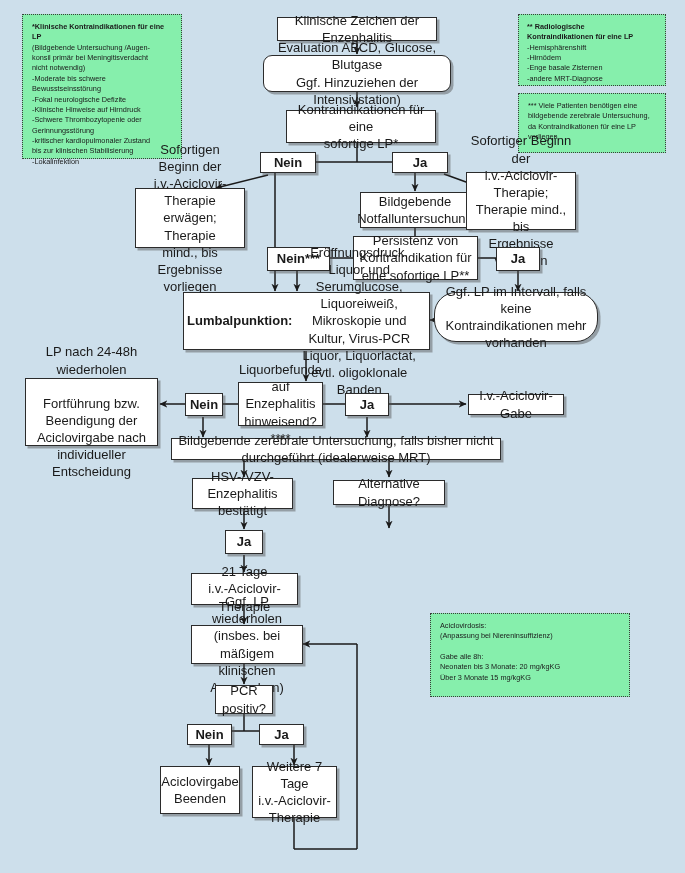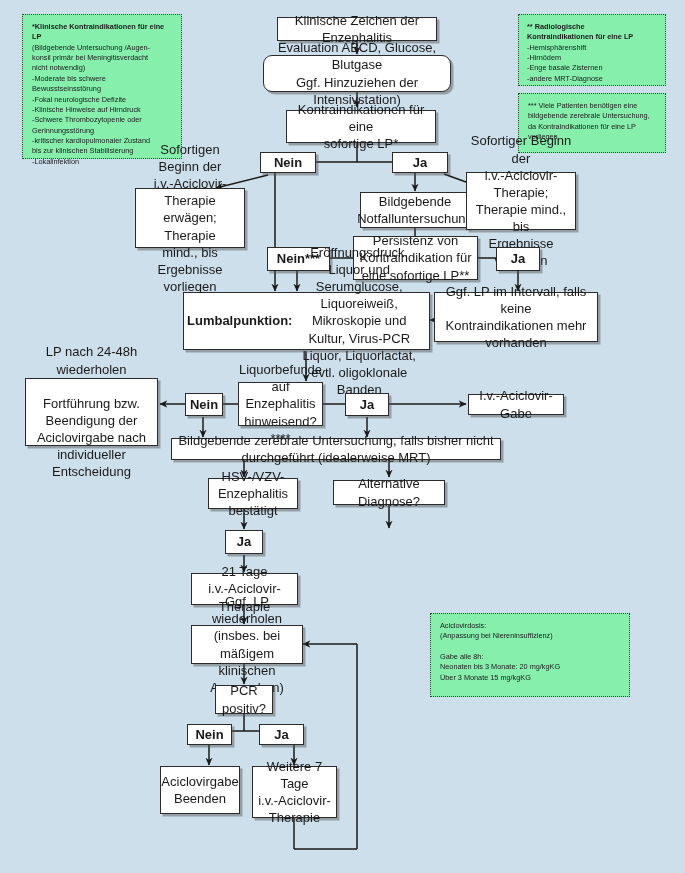--- a/index.html
+++ b/index.html
@@ -215,21 +215,21 @@
 Ergebnisse vorliegen</div>
 
   <div class="node" style="left:353px; top:236px; width:125px; height:44px; white-space:pre-line;">Persistenz von
 Kontraindikation für
 eine sofortige LP**</div>
 
   <div class="node dec" style="left:267px; top:247px; width:63px; height:24px;">Nein***</div>
 
   <div class="node dec" style="left:496px; top:247px; width:44px; height:24px;">Ja</div>
 
-  <div class="node" style="left:434px; top:292px; width:164px; height:50px; white-space:pre-line;">Ggf. LP im Intervall, falls keine
+  <div class="node" style="left:434px; top:292px; width:164px; height:50px; white-space:pre-line;border-radius:22px;">Ggf. LP im Intervall, falls keine
 Kontraindikationen mehr
 vorhanden</div>
 
   <div class="node" style="left:183px; top:292px; width:247px; height:58px; flex-direction:row;">
     <div style="font-weight:bold;">Lumbalpunktion:</div>
     <div style="white-space:pre-line;">Eröffnungsdruck, Liquor und Serumglucose,
 Liquoreiweiß, Mikroskopie und Kultur, Virus-PCR
 Liquor, Liquorlactat, evtl. oligoklonale Banden</div>
   </div>
 
@@ -244,21 +244,21 @@
   <div class="node" style="left:468px; top:394px; width:96px; height:21px;">I.v.-Aciclovir-Gabe</div>
 
   <div class="node" style="left:25px; top:378px; width:133px; height:68px; white-space:pre-line;">LP nach 24-48h wiederholen
 
 Fortführung bzw.
 Beendigung der Aciclovirgabe nach
 individueller Entscheidung</div>
 
   <div class="node" style="left:171px; top:438px; width:330px; height:22px;">Bildgebende zerebrale Untersuchung, falls bisher nicht durchgeführt (idealerweise MRT)</div>
 
-  <div class="node" style="left:192px; top:478px; width:90px; height:31px; white-space:pre-line;margin-left:16px;">HSV-/VZV-Enzephalitis
+  <div class="node" style="left:192px; top:478px; width:101px; height:31px; white-space:pre-line;">HSV-/VZV-Enzephalitis
 bestätigt</div>
 
   <div class="node" style="left:333px; top:480px; width:112px; height:25px;">Alternative Diagnose?</div>
 
   <div class="node dec" style="left:225px; top:530px; width:38px; height:24px;">Ja</div>
 
 
   <div class="node" style="left:191px; top:573px; width:107px; height:32px; white-space:pre-line;">21 Tage
 i.v.-Aciclovir-Therapie</div>
 

